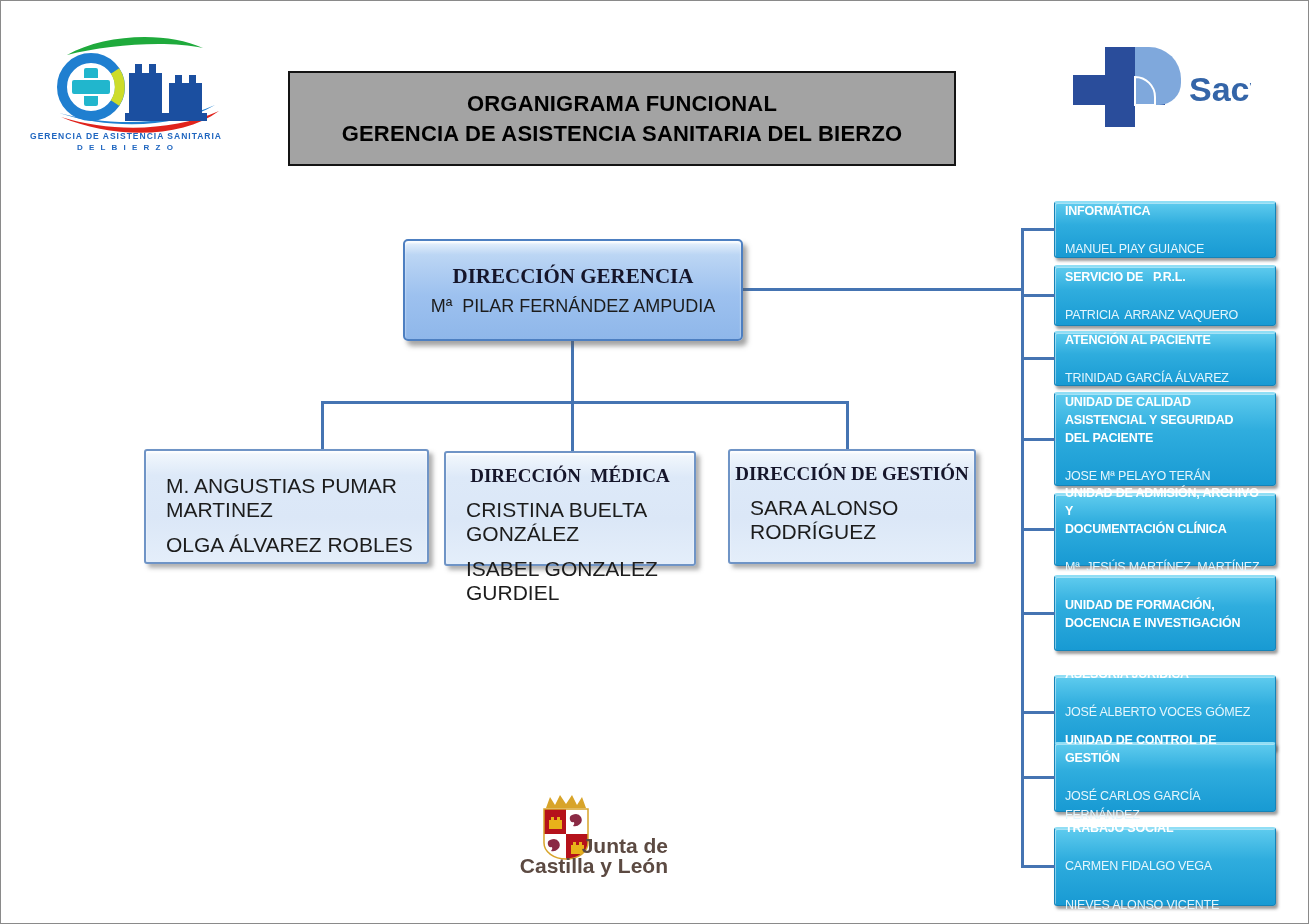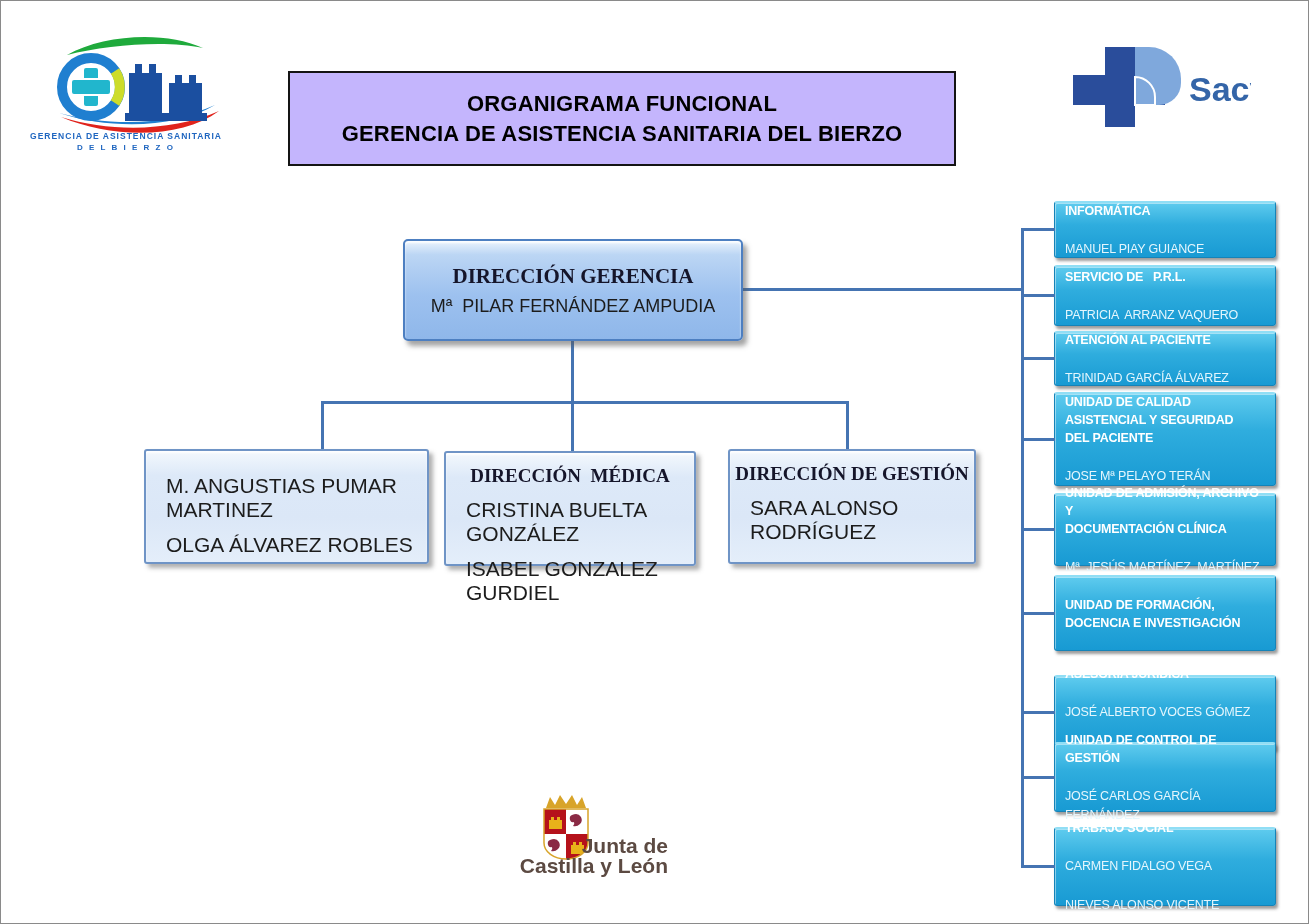--- a/index.html
+++ b/index.html
@@ -5,21 +5,21 @@
   html,body{margin:0;padding:0;background:#fff;}
   #canvas{
     position:relative;width:1307px;height:922px;background:#ffffff;
     border:1px solid #8a8a8a;overflow:hidden;
     font-family:"Liberation Sans",sans-serif;
   }
 
   
   .title-box{
     position:absolute;left:287px;top:70px;width:668px;height:95px;
-    background:#c4b5fd;border:2px solid #141414;box-sizing:border-box;
+    background:#a3a3a3;border:2px solid #141414;box-sizing:border-box;
     display:flex;flex-direction:column;justify-content:center;align-items:center;
     gap:4px;
   }
   .title-line{font-weight:bold;font-size:22px;color:#000;letter-spacing:.2px;white-space:pre-wrap;}
 
   
   .line{position:absolute;background:#4574b2;}
 
   
   .root-box{

